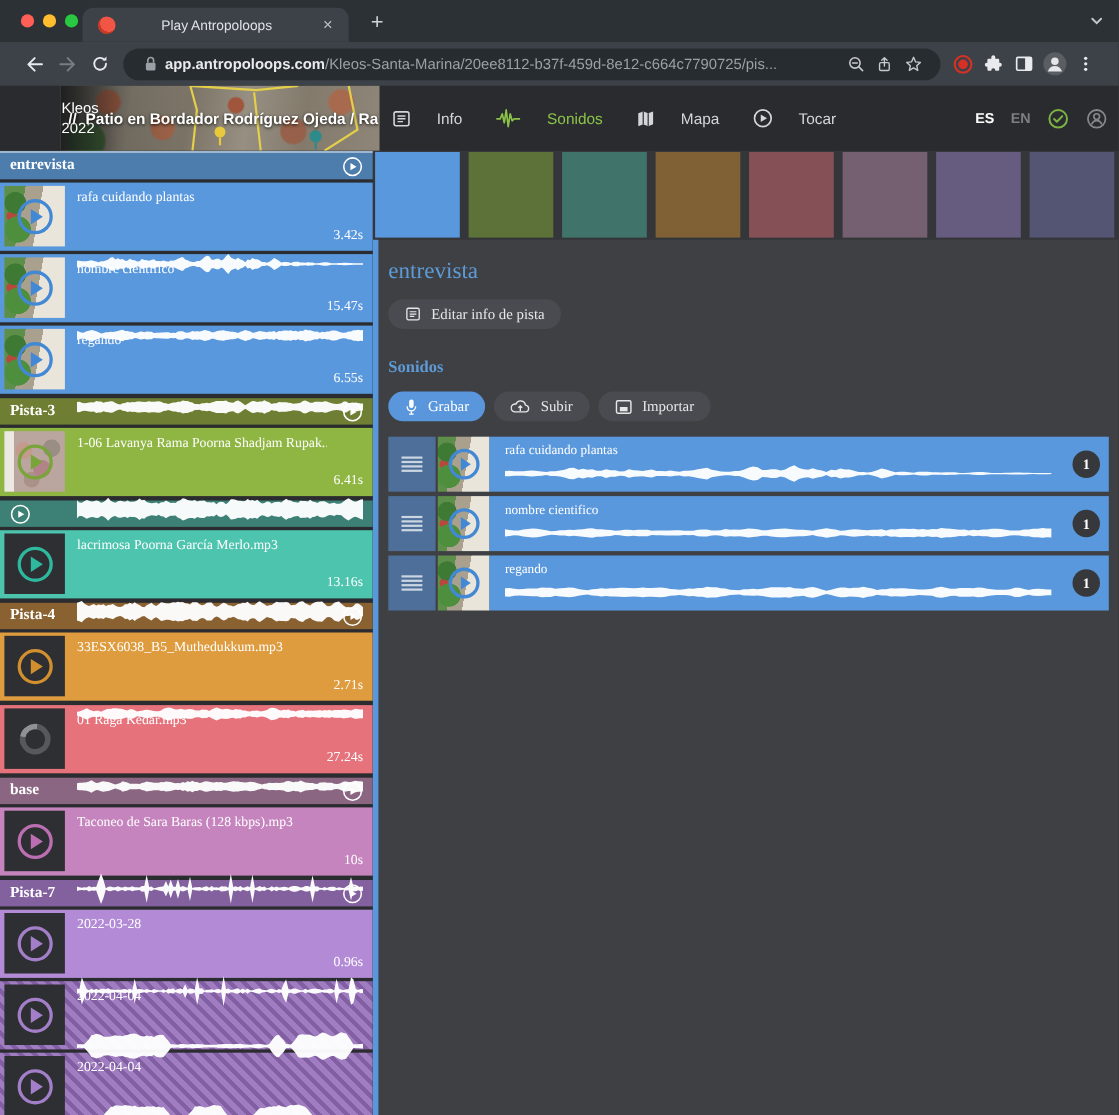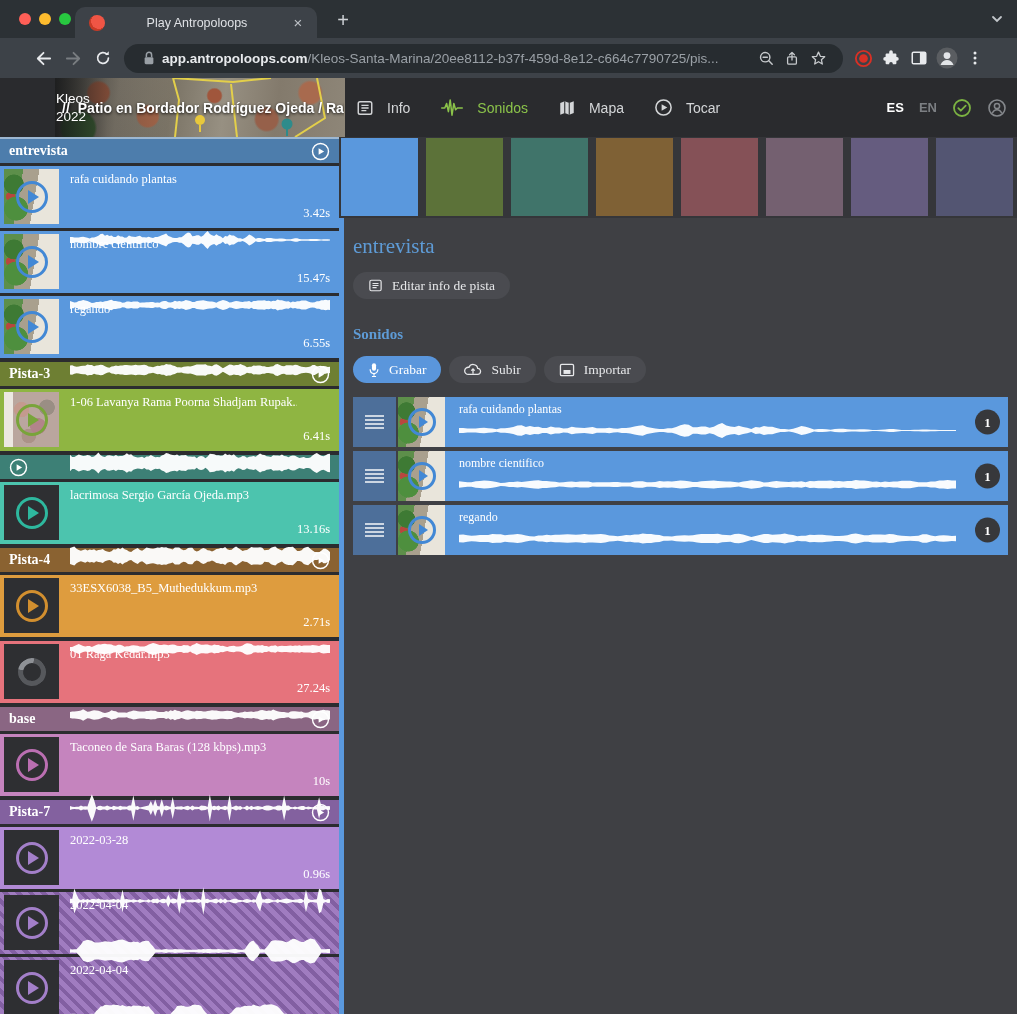--- a/index.html
+++ b/index.html
@@ -19,21 +19,21 @@
   .tab { position:absolute; left:75px; bottom:0; width:242px; height:31px; background:#3d4248;
          border-radius:10px 10px 0 0; display:flex; align-items:center; padding:0 10px 0 14px; gap:9px; }
   .favicon { width:16px; height:16px; border-radius:50%; flex:none;
              background: radial-gradient(circle at 62% 38%, #f05545 0 55%, #c93a26 56% 100%); }
   .tab-title { color:#dfe1e5; font-size:12.5px; flex:1; white-space:nowrap; overflow:hidden;text-align:center; }
   .tab-close { color:#bdc1c6; font-size:15px; width:18px; height:18px; line-height:17px; text-align:center; border-radius:50%; }
   .newtab { position:absolute; left:331px; bottom:5px; color:#cfd2d6; font-size:20px; width:24px; height:24px;
             line-height:22px; text-align:center; }
   .strip-chevron { position:absolute; right:13px; top:12px; color:#c3c7cb; }
 
-  .toolbar { height:40px; background:#3d4248; display:flex; align-items:center; padding:0 28px; }
+  .toolbar { height:40px; background:#3d4248; display:flex; align-items:center; padding:0 16px; }
   .navbtn { width:30px; height:30px; display:flex; align-items:center; justify-content:center; flex:none; }
   .urlbar { flex:1; height:29px; background:#272c30; border-radius:15px; display:flex; align-items:center;
             padding:0 12px; margin:0 6px; min-width:0; }
   .url-text { flex:1; font-size:13.5px; white-space:nowrap; overflow:hidden; min-width:0; }
   .url-main { color:#e8eaed; font-weight:bold; } .url-rest { color:#9aa0a6; }
   .pill-icon { width:26px; height:26px; display:flex; align-items:center; justify-content:center; flex:none; }
   .ext { width:28px; height:28px; display:flex; align-items:center; justify-content:center; flex:none; }
 
   
   .app-header { height:59px; background:#2a2b2e; position:relative; display:flex; align-items:center; }
@@ -47,21 +47,21 @@
       radial-gradient(circle at 88% 25%, #a86a4e 0 4%, transparent 5%),
       radial-gradient(circle at 8% 85%, #3e6434 0 6%, transparent 7%),
       linear-gradient(97deg,#56524a 0%, #8a8274 22%, #7b7466 40%, #979082 58%, #837a6c 76%, #8e8678 100%);
   }
   .map-strip::after { content:""; position:absolute; inset:0;
     background:linear-gradient(90deg, rgba(20,22,24,.85) 0, rgba(20,22,24,.25) 18%, rgba(20,22,24,0) 40%); }
   .map-lines { position:absolute; inset:0; }
   .breadcrumb { position:absolute; left:62px; top:0; height:59px; width:282px; display:flex; align-items:center; gap:8px;
     color:#fff; font-size:14px; font-weight:bold; text-shadow:0 1px 3px rgba(0,0,0,.9); z-index:3; white-space:nowrap; overflow:hidden; }
   .app-nav { position:absolute; left:356px; top:0; height:59px; display:flex; align-items:center; gap:30px; }
-  .nav-item { display:flex; align-items:center; gap:13px; color:#d4d6d8; font-size:14px; }
+  .nav-item { display:flex; align-items:center; gap:23px; color:#d4d6d8; font-size:14px; }
   .nav-item.active { color:#8bc34a; }
   .header-right { position:absolute; right:10px; top:0; height:59px; display:flex; align-items:center; gap:15px; }
   .lang { font-size:13px; font-weight:bold; }
   .lang.active { color:#fff; } .lang.inactive { color:#7c7f83; }
 
   
   .app-body { display:flex; height:877px;font-family:Liberation Serif, serif; }
 
   
   .sidebar { width:339px; flex:none; background:#2b2c2f; overflow:hidden; }
@@ -394,21 +394,21 @@
           </span>
       </div>
       <div class="s-item">
         <div class="s-thumb">
             <span class="play-ring">
               <i class="tri"></i>
             </span>
           </div>
         <div class="s-content">
           <div class="s-titlerow">
-              <span class="s-title">lacrimosa Sergio García Ojeda.mp3</span>
+              <span class="s-title">lacrimosa Poorna García Merlo.mp3</span>
               <span class="s-dur">13.16s</span>
             </div>
           <svg class="wave" viewBox="0 0 600 30" preserveAspectRatio="none">
               <path d="M0,15L0.0,7.0L5.0,6.3L10.1,5.4L15.1,7.7L20.2,9.1L25.2,9.8L30.3,9.0L35.3,8.2L40.3,9.4L45.4,8.6L50.4,9.0L55.5,8.3L60.5,9.8L65.5,9.1L70.6,8.8L75.6,8.1L80.7,9.7L85.7,10.5L90.8,10.9L95.8,10.2L100.8,8.3L105.9,8.4L110.9,7.0L116.0,8.2L121.0,6.5L126.1,8.2L131.1,9.1L136.1,10.5L141.2,11.1L146.2,9.3L151.3,8.0L156.3,6.9L161.3,8.9L166.4,9.8L171.4,8.3L176.5,6.5L181.5,6.9L186.6,7.5L191.6,7.7L196.6,7.2L201.7,6.4L206.7,6.8L211.8,6.1L216.8,6.4L221.8,6.3L226.9,7.3L231.9,7.7L237.0,8.5L242.0,6.6L247.1,6.6L252.1,6.5L257.1,8.3L262.2,9.2L267.2,8.8L272.3,6.9L277.3,6.8L282.4,6.8L287.4,9.4L292.4,10.5L297.5,9.8L302.5,8.1L307.6,6.9L312.6,7.7L317.6,9.3L322.7,9.5L327.7,10.4L332.8,9.4L337.8,8.1L342.9,7.8L347.9,6.9L352.9,7.2L358.0,6.0L363.0,8.2L368.1,8.9L373.1,8.7L378.2,6.7L383.2,5.6L388.2,7.0L393.3,8.4L398.3,10.0L403.4,9.3L408.4,9.0L413.4,7.4L418.5,6.1L423.5,6.6L428.6,6.4L433.6,6.4L438.7,6.3L443.7,6.7L448.7,9.2L453.8,8.9L458.8,8.8L463.9,6.8L468.9,5.9L473.9,5.6L479.0,7.5L484.0,8.6L489.1,9.5L494.1,7.6L499.2,6.6L504.2,6.1L509.2,6.0L514.3,5.8L519.3,7.8L524.4,9.9L529.4,10.1L534.5,9.2L539.5,7.0L544.5,6.3L549.6,5.8L554.6,7.8L559.7,9.6L564.7,11.0L569.7,10.9L574.8,11.5L579.8,9.8L584.9,7.7L589.9,7.7L595.0,9.1L600.0,11.1L600.0,18.9L595.0,20.9L589.9,22.3L584.9,22.3L579.8,20.2L574.8,18.5L569.7,19.1L564.7,19.0L559.7,20.4L554.6,22.2L549.6,24.2L544.5,23.7L539.5,23.0L534.5,20.8L529.4,19.9L524.4,20.1L519.3,22.2L514.3,24.2L509.2,24.0L504.2,23.9L499.2,23.4L494.1,22.4L489.1,20.5L484.0,21.4L479.0,22.5L473.9,24.4L468.9,24.1L463.9,23.2L458.8,21.2L453.8,21.1L448.7,20.8L443.7,23.3L438.7,23.7L433.6,23.6L428.6,23.6L423.5,23.4L418.5,23.9L413.4,22.6L408.4,21.0L403.4,20.7L398.3,20.0L393.3,21.6L388.2,23.0L383.2,24.4L378.2,23.3L373.1,21.3L368.1,21.1L363.0,21.8L358.0,24.0L352.9,22.8L347.9,23.1L342.9,22.2L337.8,21.9L332.8,20.6L327.7,19.6L322.7,20.5L317.6,20.7L312.6,22.3L307.6,23.1L302.5,21.9L297.5,20.2L292.4,19.5L287.4,20.6L282.4,23.2L277.3,23.2L272.3,23.1L267.2,21.2L262.2,20.8L257.1,21.7L252.1,23.5L247.1,23.4L242.0,23.4L237.0,21.5L231.9,22.3L226.9,22.7L221.8,23.7L216.8,23.6L211.8,23.9L206.7,23.2L201.7,23.6L196.6,22.8L191.6,22.3L186.6,22.5L181.5,23.1L176.5,23.5L171.4,21.7L166.4,20.2L161.3,21.1L156.3,23.1L151.3,22.0L146.2,20.7L141.2,18.9L136.1,19.5L131.1,20.9L126.1,21.8L121.0,23.5L116.0,21.8L110.9,23.0L105.9,21.6L100.8,21.7L95.8,19.8L90.8,19.1L85.7,19.5L80.7,20.3L75.6,21.9L70.6,21.2L65.5,20.9L60.5,20.2L55.5,21.7L50.4,21.0L45.4,21.4L40.3,20.6L35.3,21.8L30.3,21.0L25.2,20.2L20.2,20.9L15.1,22.3L10.1,24.6L5.0,23.7L0.0,23.0Z" fill="#ffffff" fill-opacity="0.96"></path>
             </svg>
         </div>
       </div>
     </section>
 
     <section class="track" style="--hdr: #8a6231; --body: #de9c3e; --accent: #d28f2f;">

